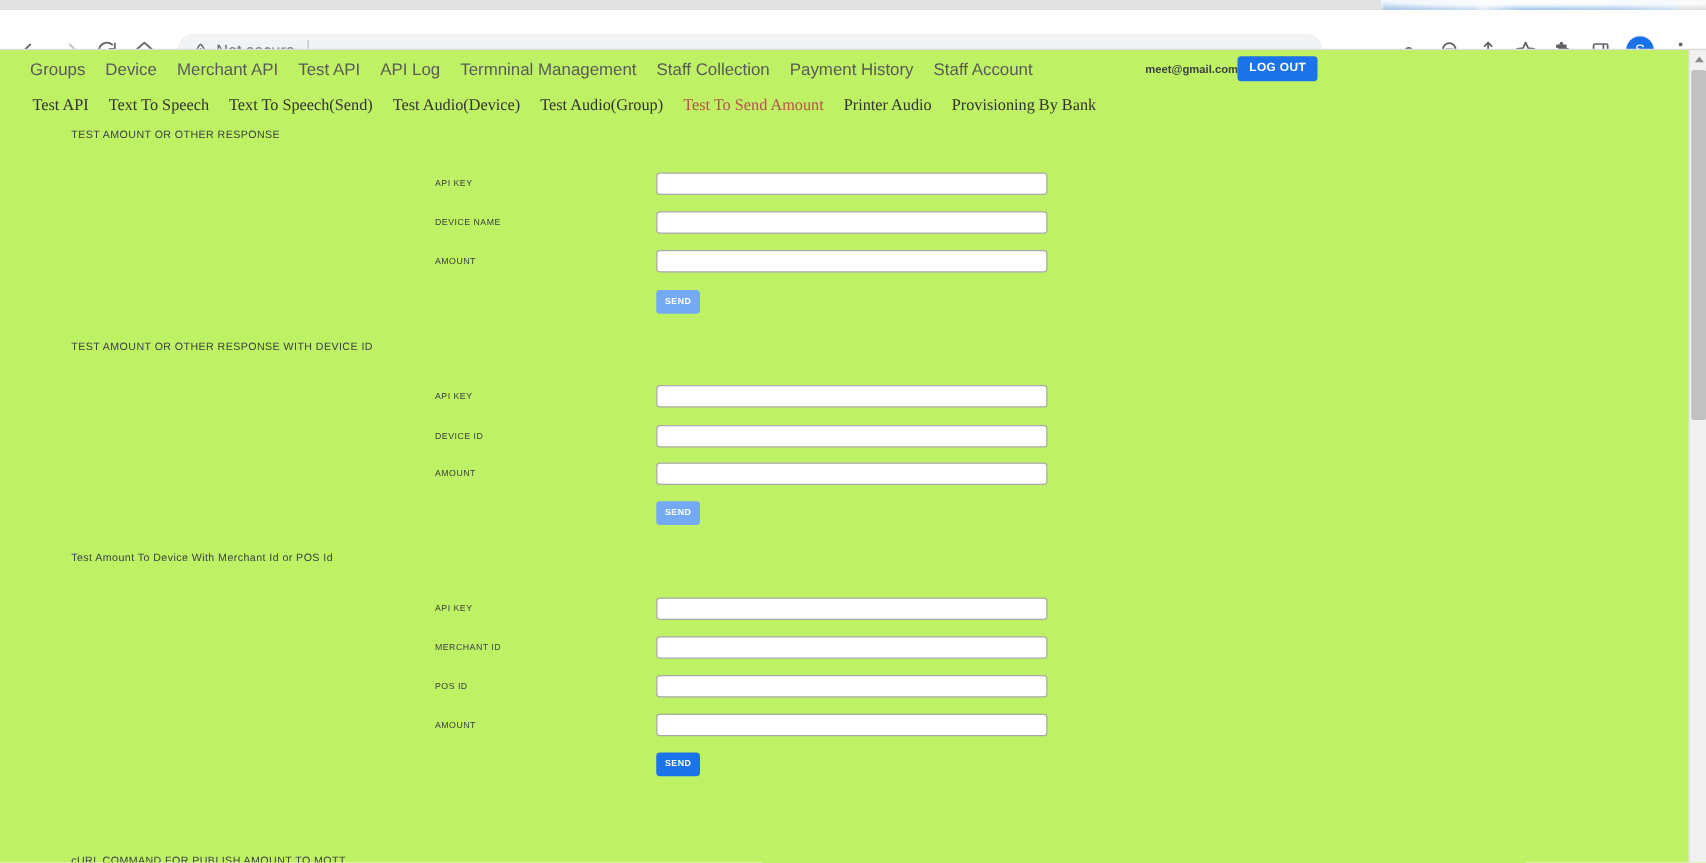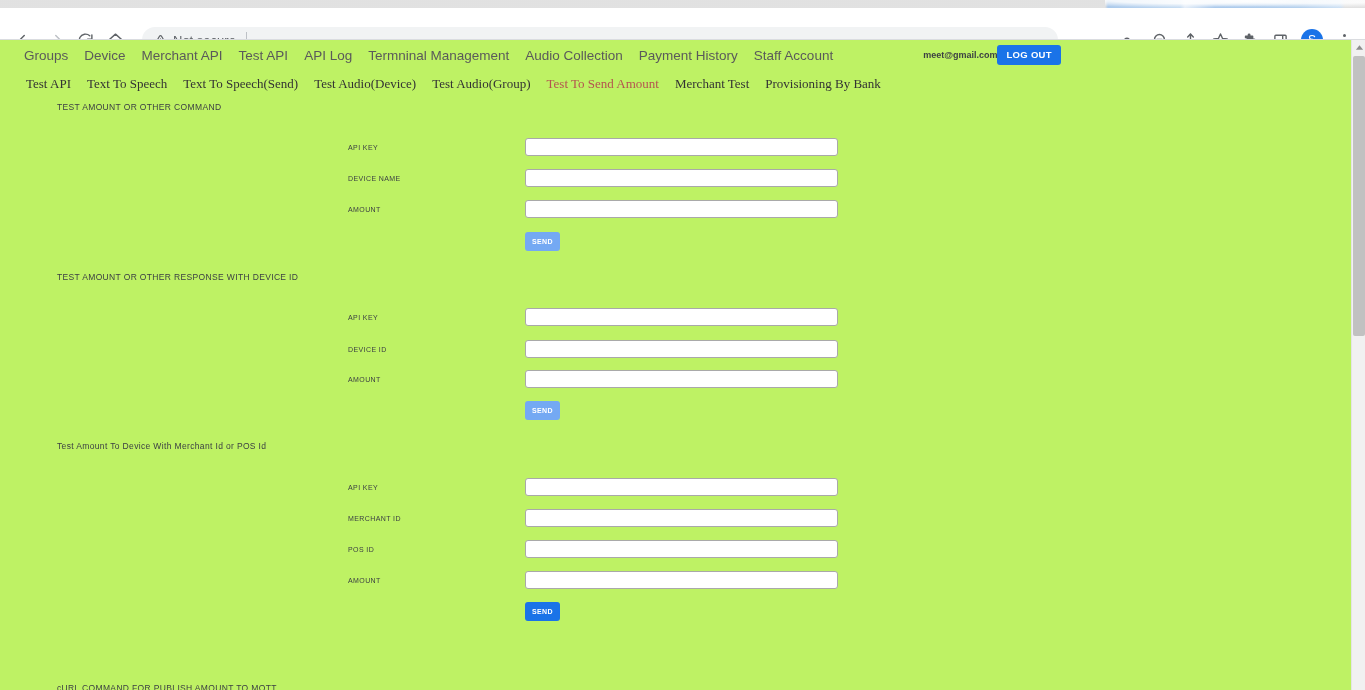--- a/index.html
+++ b/index.html
@@ -254,41 +254,41 @@
 
 <div id="page">
 
   <nav id="main-nav">
       <span class="main-nav-item">Groups</span>
       <span class="main-nav-item">Device</span>
       <span class="main-nav-item">Merchant API</span>
       <span class="main-nav-item">Test API</span>
       <span class="main-nav-item">API Log</span>
       <span class="main-nav-item">Termninal Management</span>
-      <span class="main-nav-item">Audio Collection</span>
+      <span class="main-nav-item">Staff Collection</span>
       <span class="main-nav-item">Payment History</span>
       <span class="main-nav-item">Staff Account</span>
       <div id="account-group">
         <span id="account-email">meet@gmail.com</span>
         <button id="logout-button">LOG OUT</button>
       </div>
     </nav>
   <nav id="sub-nav">
       <span class="sub-nav-item">Test API</span>
       <span class="sub-nav-item">Text To Speech</span>
       <span class="sub-nav-item">Text To Speech(Send)</span>
       <span class="sub-nav-item">Test Audio(Device)</span>
       <span class="sub-nav-item">Test Audio(Group)</span>
       <span class="sub-nav-item active">Test To Send Amount</span>
-      <span class="sub-nav-item">Merchant Test</span>
+      <span class="sub-nav-item">Printer Audio</span>
       <span class="sub-nav-item">Provisioning By Bank</span>
     </nav>
 
   <div id="sections-root">
-      <div class="section-heading" style="top: 62px;">TEST AMOUNT OR OTHER COMMAND</div>
+      <div class="section-heading" style="top: 62px;">TEST AMOUNT OR OTHER RESPONSE</div>
       <div class="field-label" style="top: 104px;">API KEY</div>
       <input type="text" class="field-input" style="top: 98px;">
       <div class="field-label" style="top: 135px;">DEVICE NAME</div>
       <input type="text" class="field-input" style="top: 129px;">
       <div class="field-label" style="top: 166px;">AMOUNT</div>
       <input type="text" class="field-input" style="top: 160px;">
       <button class="send-button light" style="top: 192px;">SEND</button>
       <div class="section-heading" style="top: 232px;">TEST AMOUNT OR OTHER RESPONSE WITH DEVICE ID</div>
       <div class="field-label" style="top: 274px;">API KEY</div>
       <input type="text" class="field-input" style="top: 268px;">

